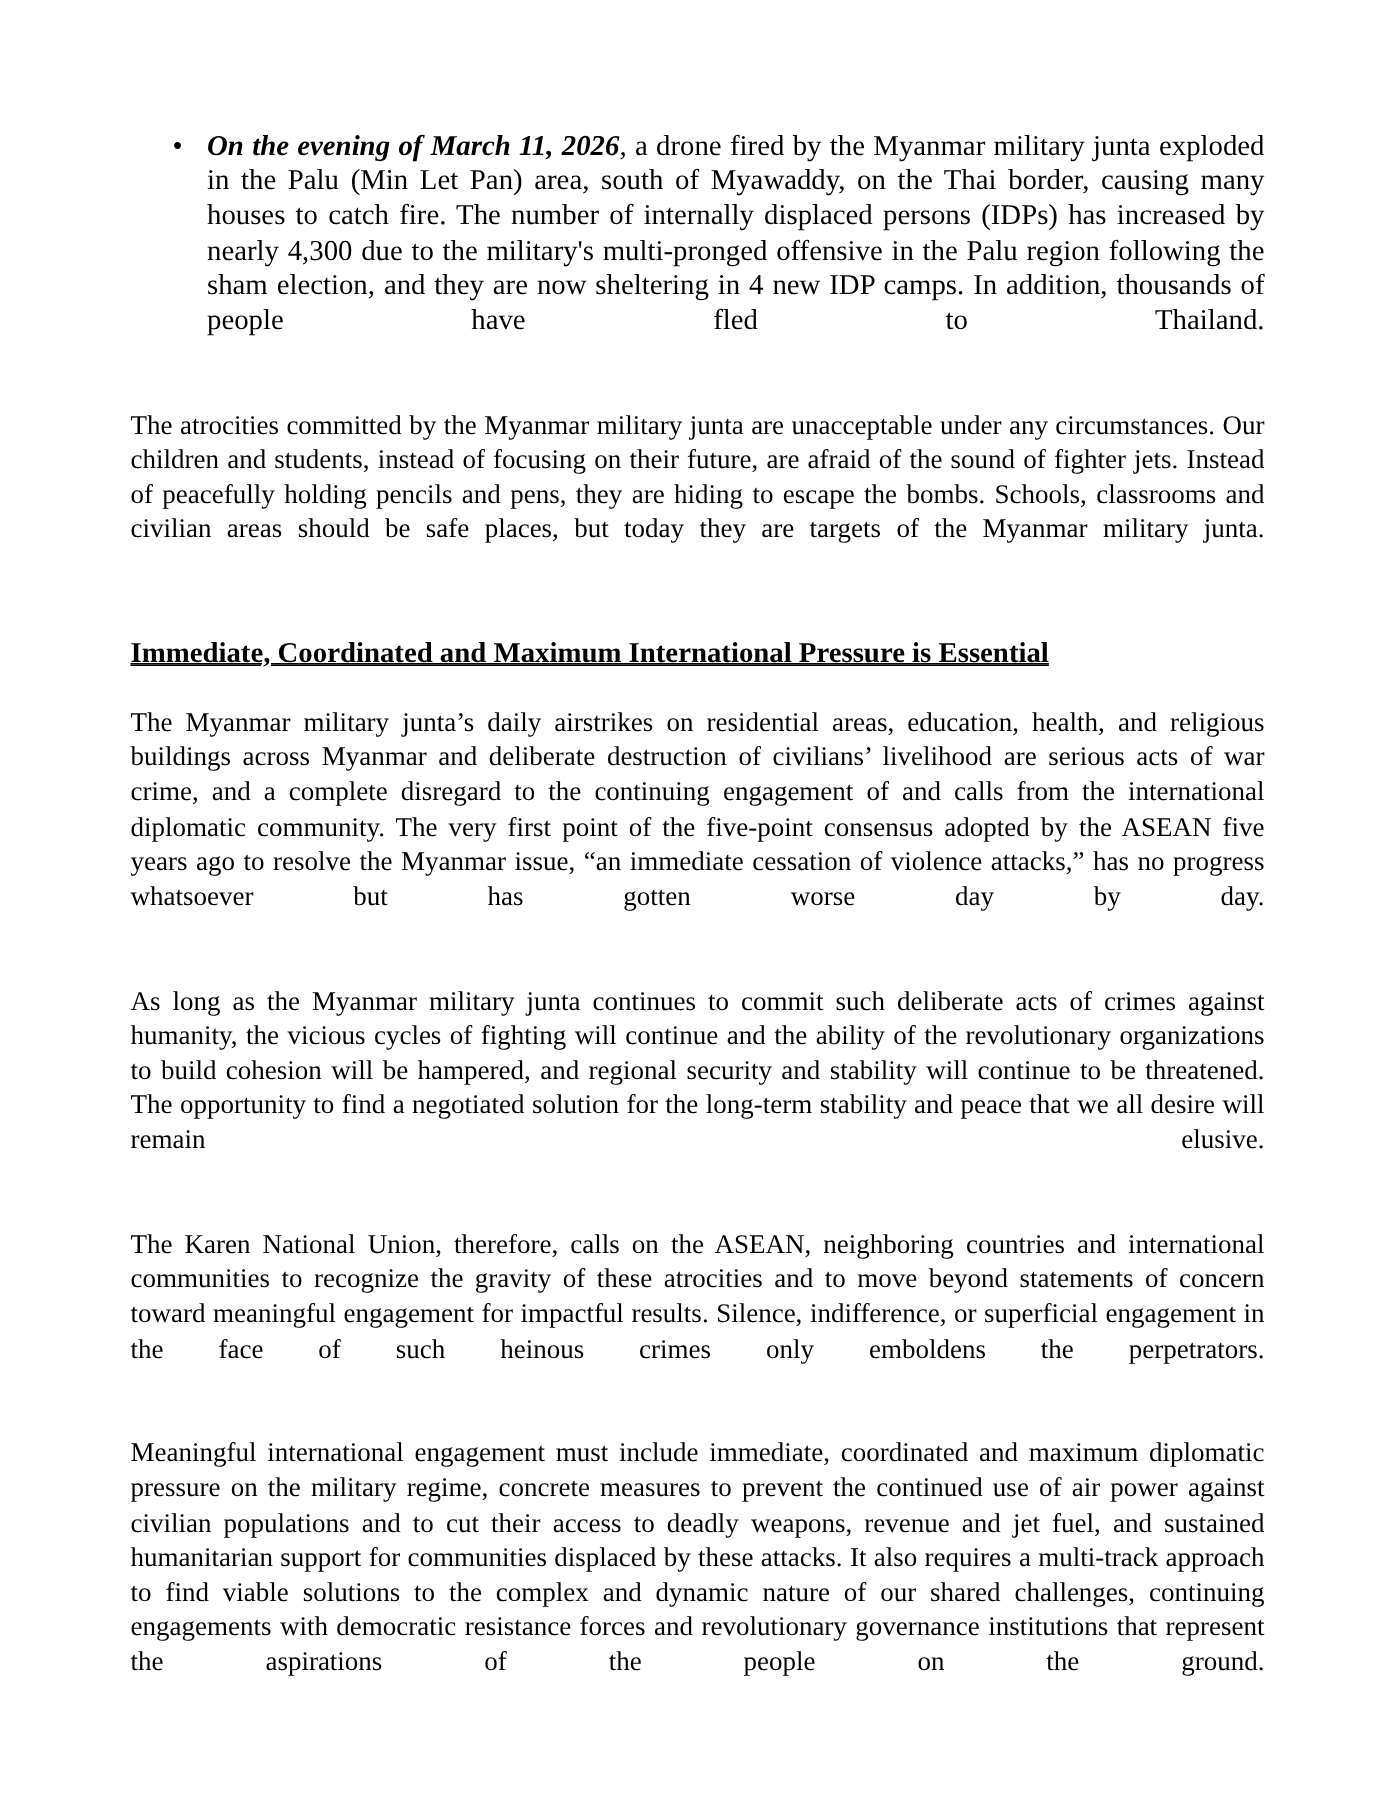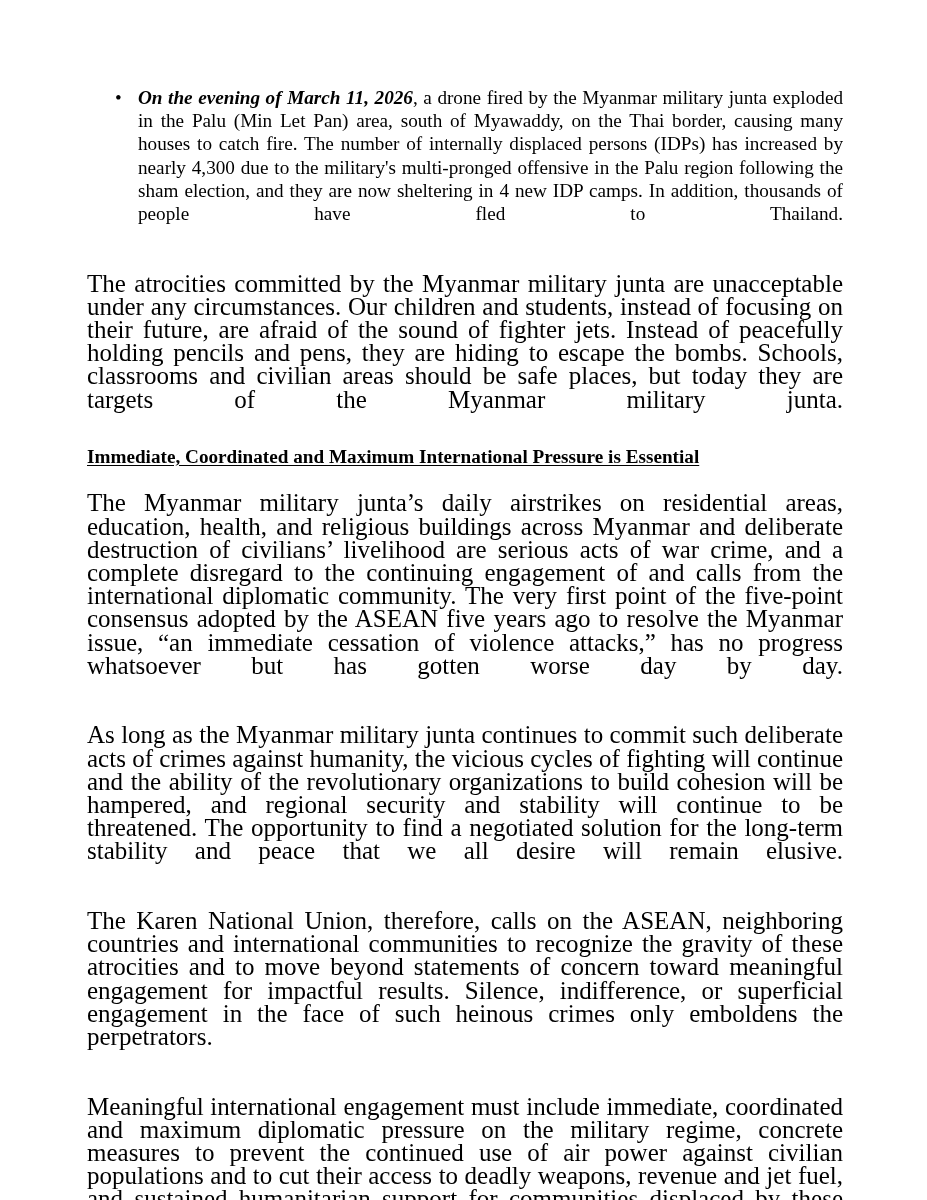--- a/index.html
+++ b/index.html
@@ -48,21 +48,21 @@
     top: 0;
     font-size: 19.2px;
     line-height: 23.2px;
   }
   .bullet-item .lead {
     font-weight: bold;
     font-style: italic;
   }
   
   .para {
-    font-size: 25px;
+    font-size: 18px;
     line-height: 23.2px;
     text-align: justify;
     text-justify: inter-word;
     margin: 0;
     padding: 0;
   }
   .para.spaced {
     margin-top: 23.2px;
   }
   
@@ -77,22 +77,23 @@
     font-size: 19.2px;
     line-height: 23.2px;
     font-weight: bold;
     text-decoration: underline;
     text-underline-offset: 2px;
     margin: 0;
     padding: 0;
     display: block;
   }
   .heading-wrap {
-    margin-top: 11px;
+    margin-top: 36px;
     margin-bottom: 0;
+    text-decoration: underline;
   }
   .heading-wrap .section-heading {
     display: inline;
   }
 </style>
 </head>
 <body>
 
 <div class="page">
   <div class="content">

